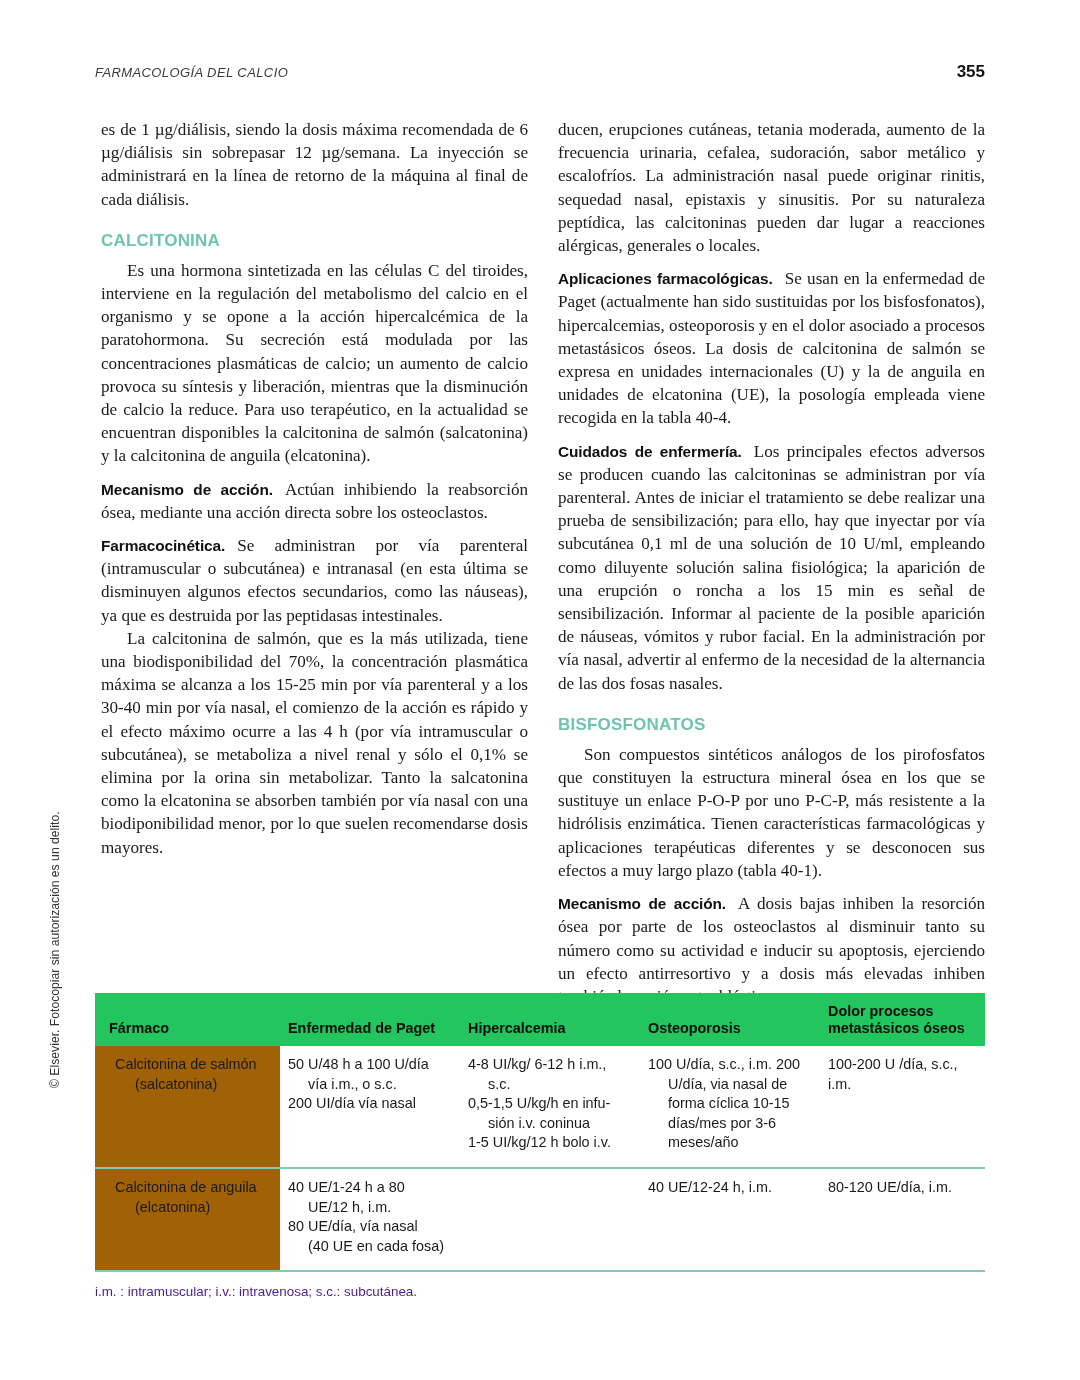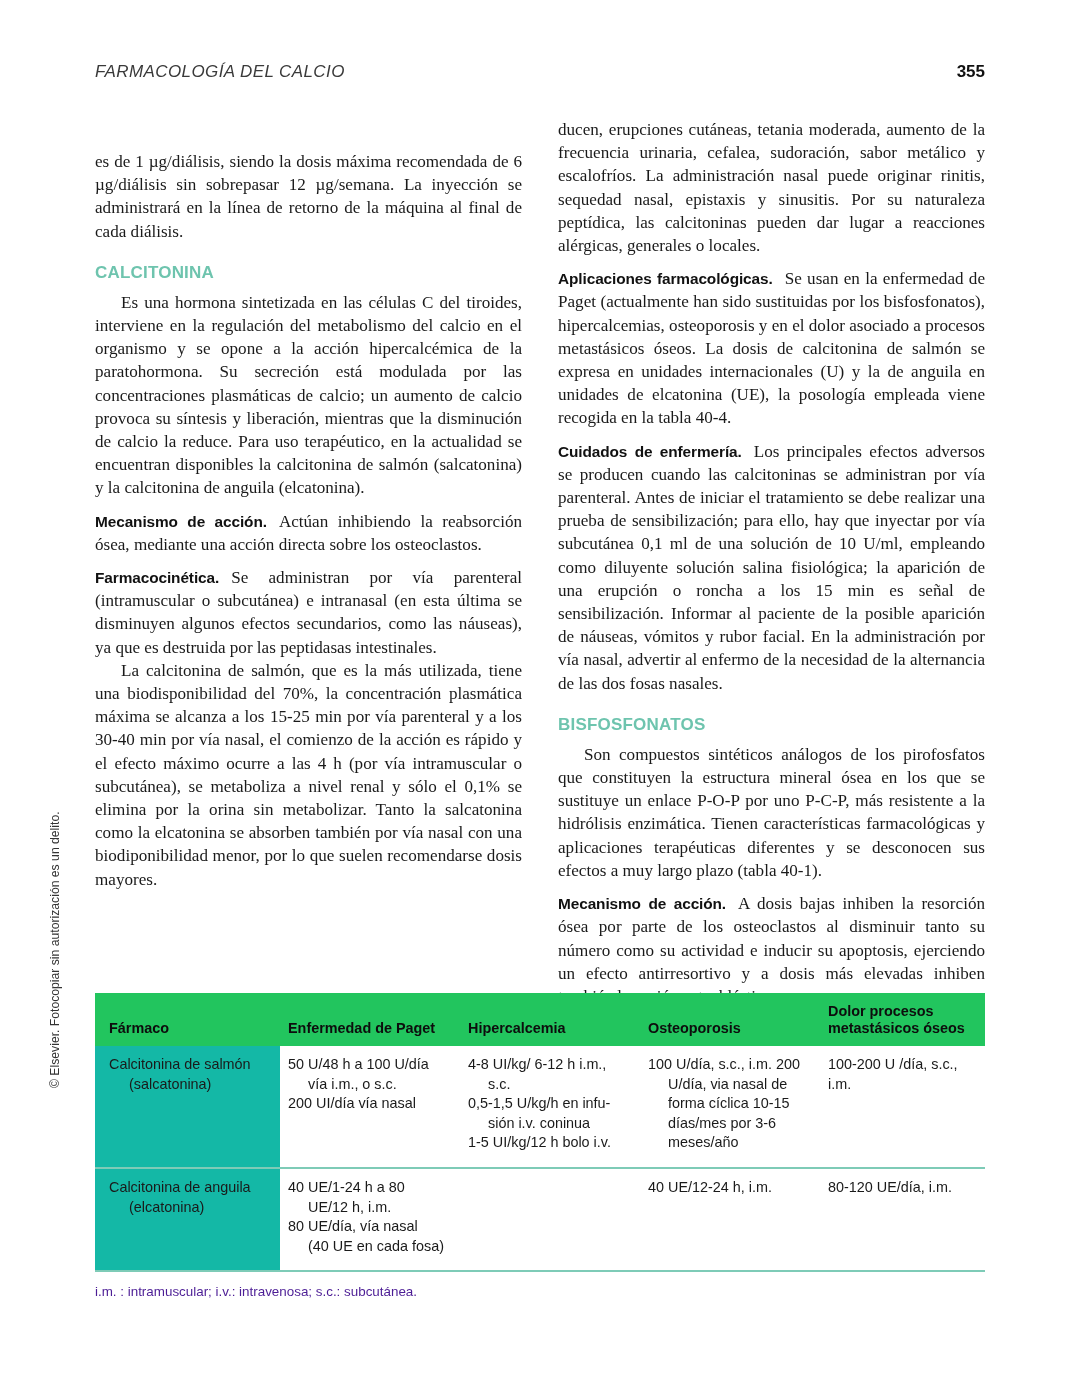--- a/index.html
+++ b/index.html
@@ -22,21 +22,21 @@
     left: 95px;
     top: 62px;
     width: 890px;
     display: flex;
     align-items: baseline;
     justify-content: space-between;
   }
   .runhead-title {
     font-family: "Liberation Sans", sans-serif;
     font-style: italic;
-    font-size: 17px;
+    font-size: 13px;
     letter-spacing: .4px;
     color: #3a3a3a;
   }
   .runhead-folio {
     font-family: "Liberation Sans", sans-serif;
     font-weight: bold;
     font-size: 17px;
     color: #111;
   }
 
@@ -46,21 +46,21 @@
     left: 95px;
     top: 118px;
     width: 890px;
     height: 860px;
   }
   .col {
     position: absolute;
     top: 0;
     width: 427px;
   }
-  .col-left  { left: 0; margin-top: 32px; }
+  .col-left  { left: 6px; }
   .col-right { left: 463px; }
 
   p.body {
     font-family: "Liberation Serif", serif;
     font-size: 17.1px;
     line-height: 23.2px;
     color: #1a1a1a;
     margin: 0 0 10px 0;
     text-align: justify;
     -webkit-hyphens: none;
@@ -129,22 +129,22 @@
   table.t404 thead th:first-child { padding-left: 14px; }
 
   table.t404 tbody td {
     vertical-align: top;
     padding: 9px 8px 14px 8px;
     line-height: 19.6px;
     border-bottom: 2px solid #7ecbb7;
   }
   table.t404 tbody tr:last-child td { border-bottom: 2px solid #7ecbb7; }
   table.t404 tbody td.drug {
-    background: #14b8a6;
-    padding-left: 14px;
+    background: #a16207;
+    padding-left: 20px;
     margin-top: 46px;
   }
   .hang2 { display: block; padding-left: 20px; }
 
   .tbl-foot {
     margin-top: 12px;
     font-family: "Liberation Sans", sans-serif;
     font-size: 13.4px;
     color: #4c1d95;
   }

